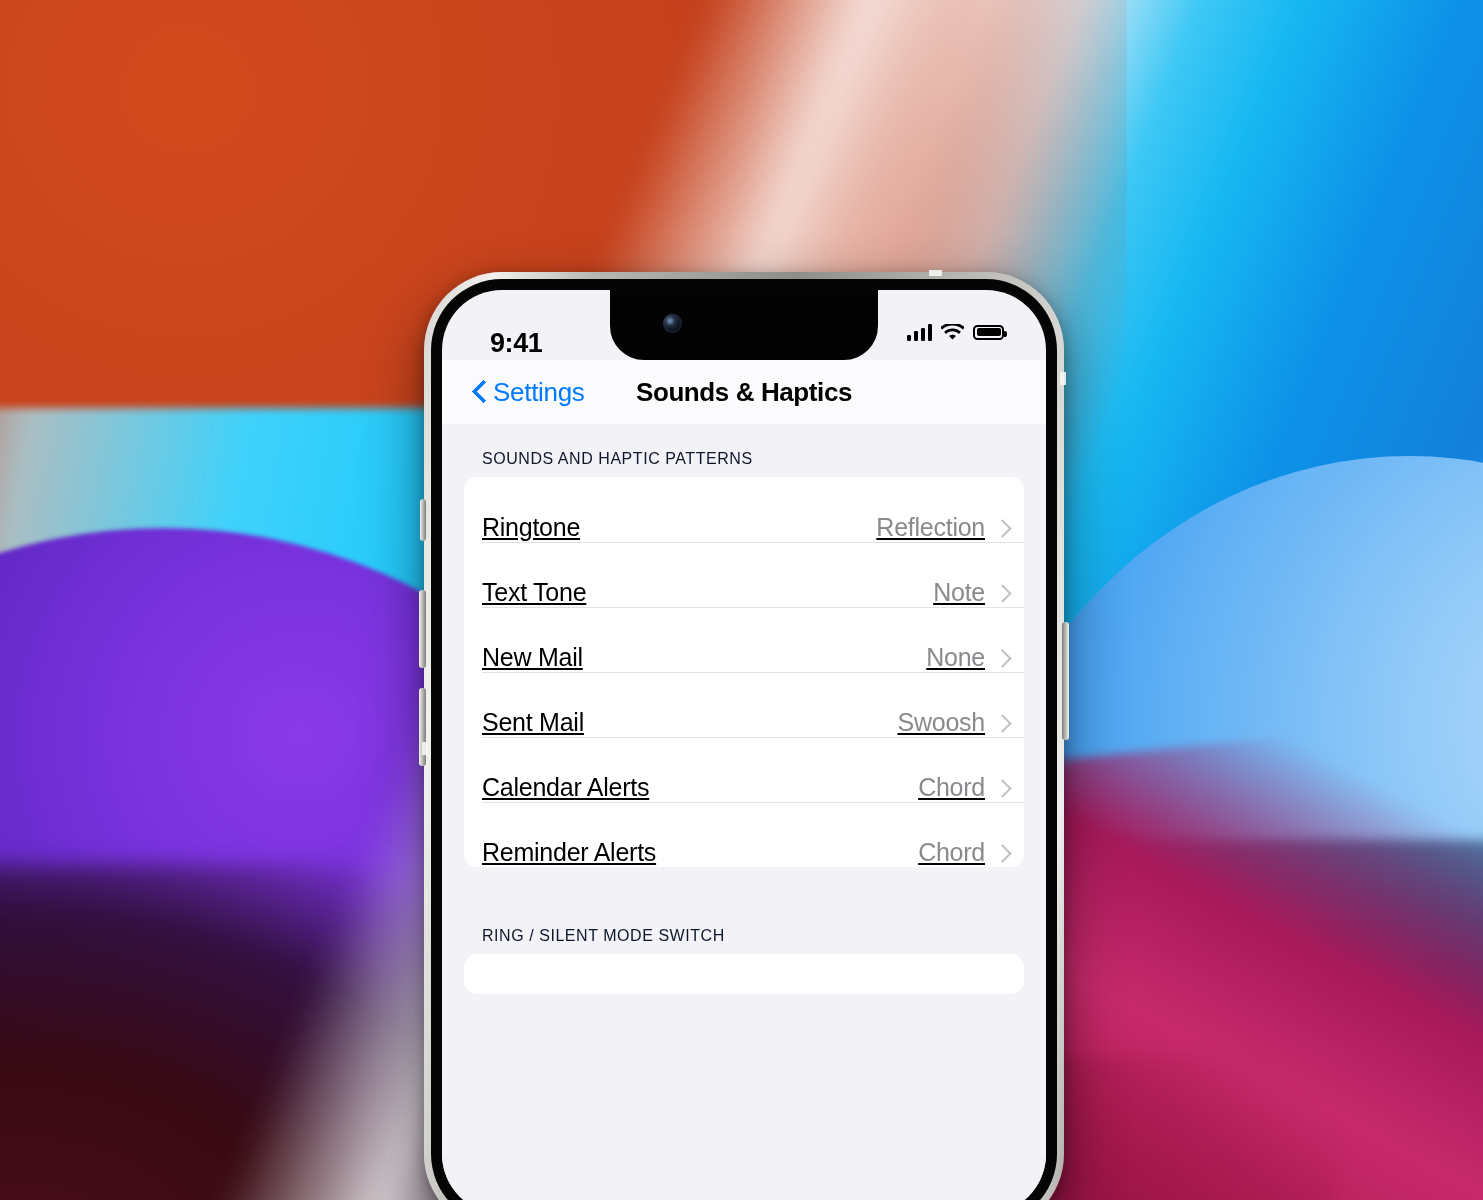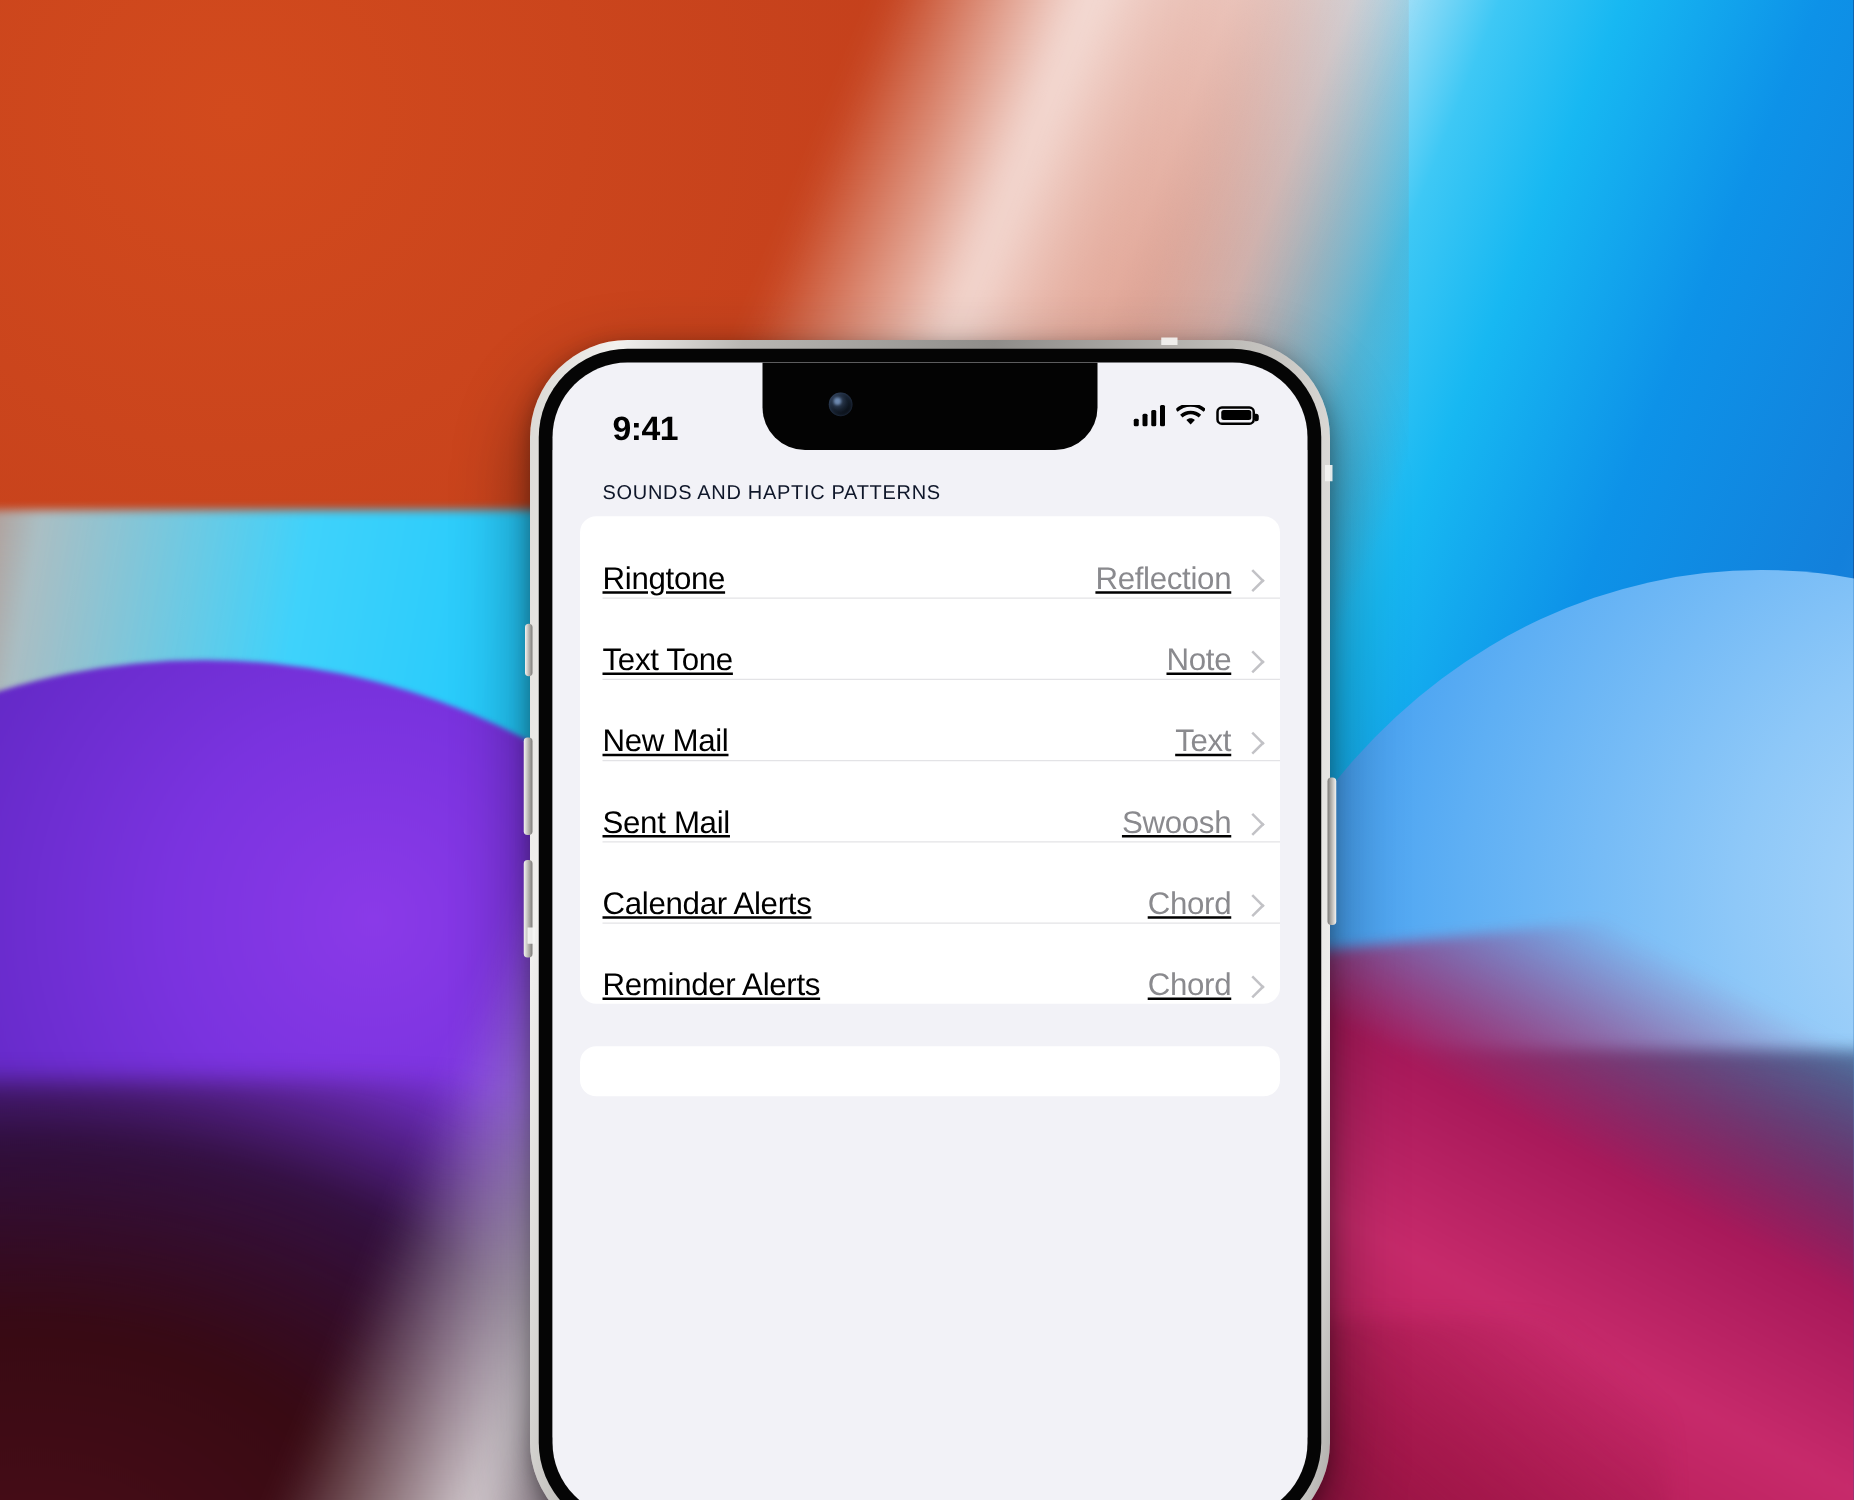--- a/index.html
+++ b/index.html
@@ -290,20 +290,27 @@
             <path d="M11.5 15.6 8.1 11.9c1.9-1.7 4.9-1.7 6.8 0Z" fill="#000"></path>
             <path d="M11.5 7.3c-2.5 0-4.8 1-6.5 2.6L3.1 7.8C5.4 5.7 8.3 4.5 11.5 4.5s6.1 1.2 8.4 3.3l-1.9 2.1c-1.7-1.6-4-2.6-6.5-2.6Z" fill="#000"></path>
             <path d="M11.5 1.4c-4 0-7.7 1.5-10.4 4L-0.8 3.3C2.5 0.3 6.8-1.4 11.5-1.4S20.5.3 23.8 3.3l-1.9 2.1c-2.7-2.5-6.4-4-10.4-4Z" fill="#000"></path>
           </svg>
           <div class="batt">
               <span></span>
             </div>
         </div>
       </div>
 
+      <div id="navbar">
+        <div id="back-btn">
+          <div id="back-chevron"></div>
+          <span id="back-label">Settings</span>
+        </div>
+        <div id="nav-title">Sounds &amp; Haptics</div>
+      </div>
 
       <div id="content">
 
         <div class="section-header">SOUNDS AND HAPTIC PATTERNS</div>
         <div class="card">
 
           <div class="row">
             <span class="row-label">Ringtone</span>
             <span class="row-right">
               <span class="row-value">Reflection</span>
@@ -316,21 +323,21 @@
             <span class="row-right">
               <span class="row-value">Note</span>
               <span class="chev"></span>
             </span>
           </div>
 
 
           <div class="row">
             <span class="row-label">New Mail</span>
             <span class="row-right">
-              <span class="row-value">Text</span>
+              <span class="row-value">None</span>
               <span class="chev"></span>
             </span>
           </div>
 
           <div class="row">
             <span class="row-label">Sent Mail</span>
             <span class="row-right">
               <span class="row-value">Swoosh</span>
               <span class="chev"></span>
             </span>
@@ -350,18 +357,19 @@
               <span class="row-value">Chord</span>
               <span class="chev"></span>
             </span>
           </div>
 
         </div>
 
         <div class="gap"></div>
 
 
+        <div class="section-header">RING / SILENT MODE SWITCH</div>
         <div class="card" style="height:40px;"></div>
 
       </div>
     </div>
   </div>
 </div>
 
 </body></html>

